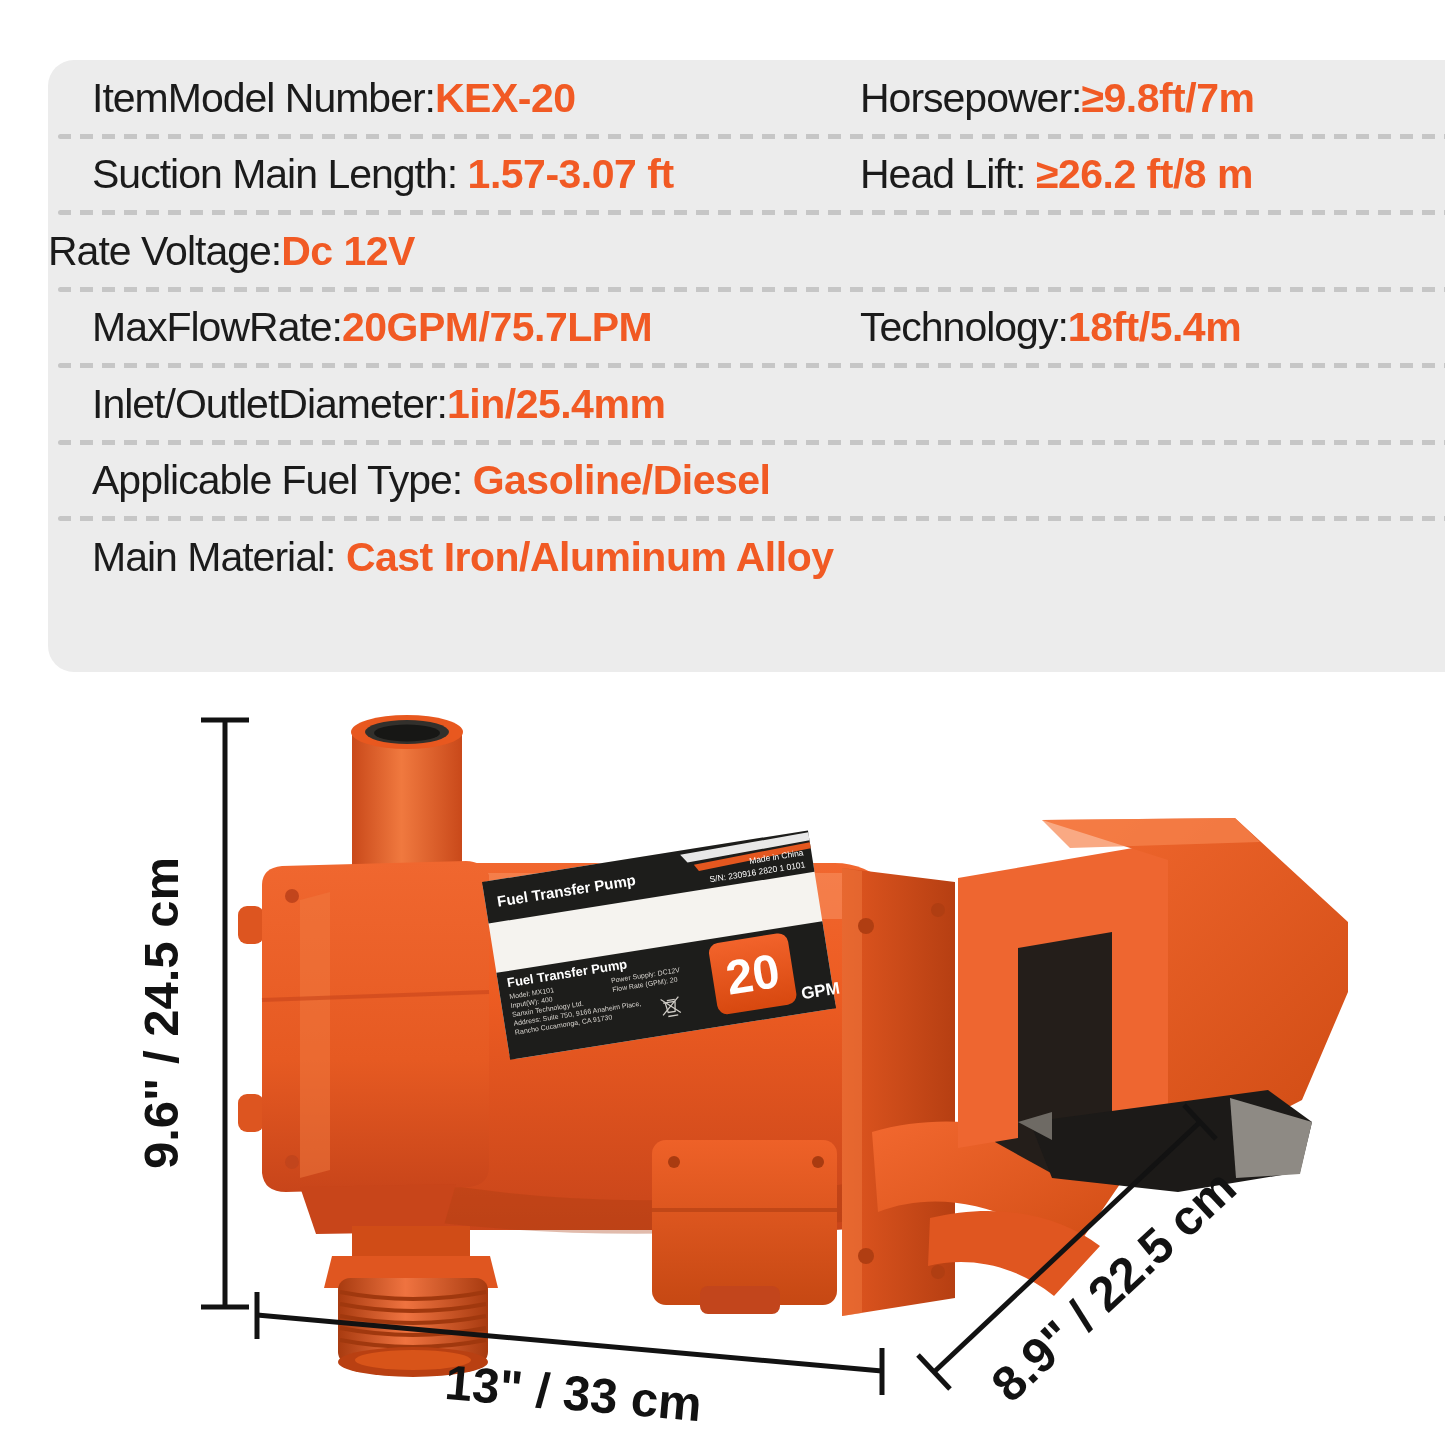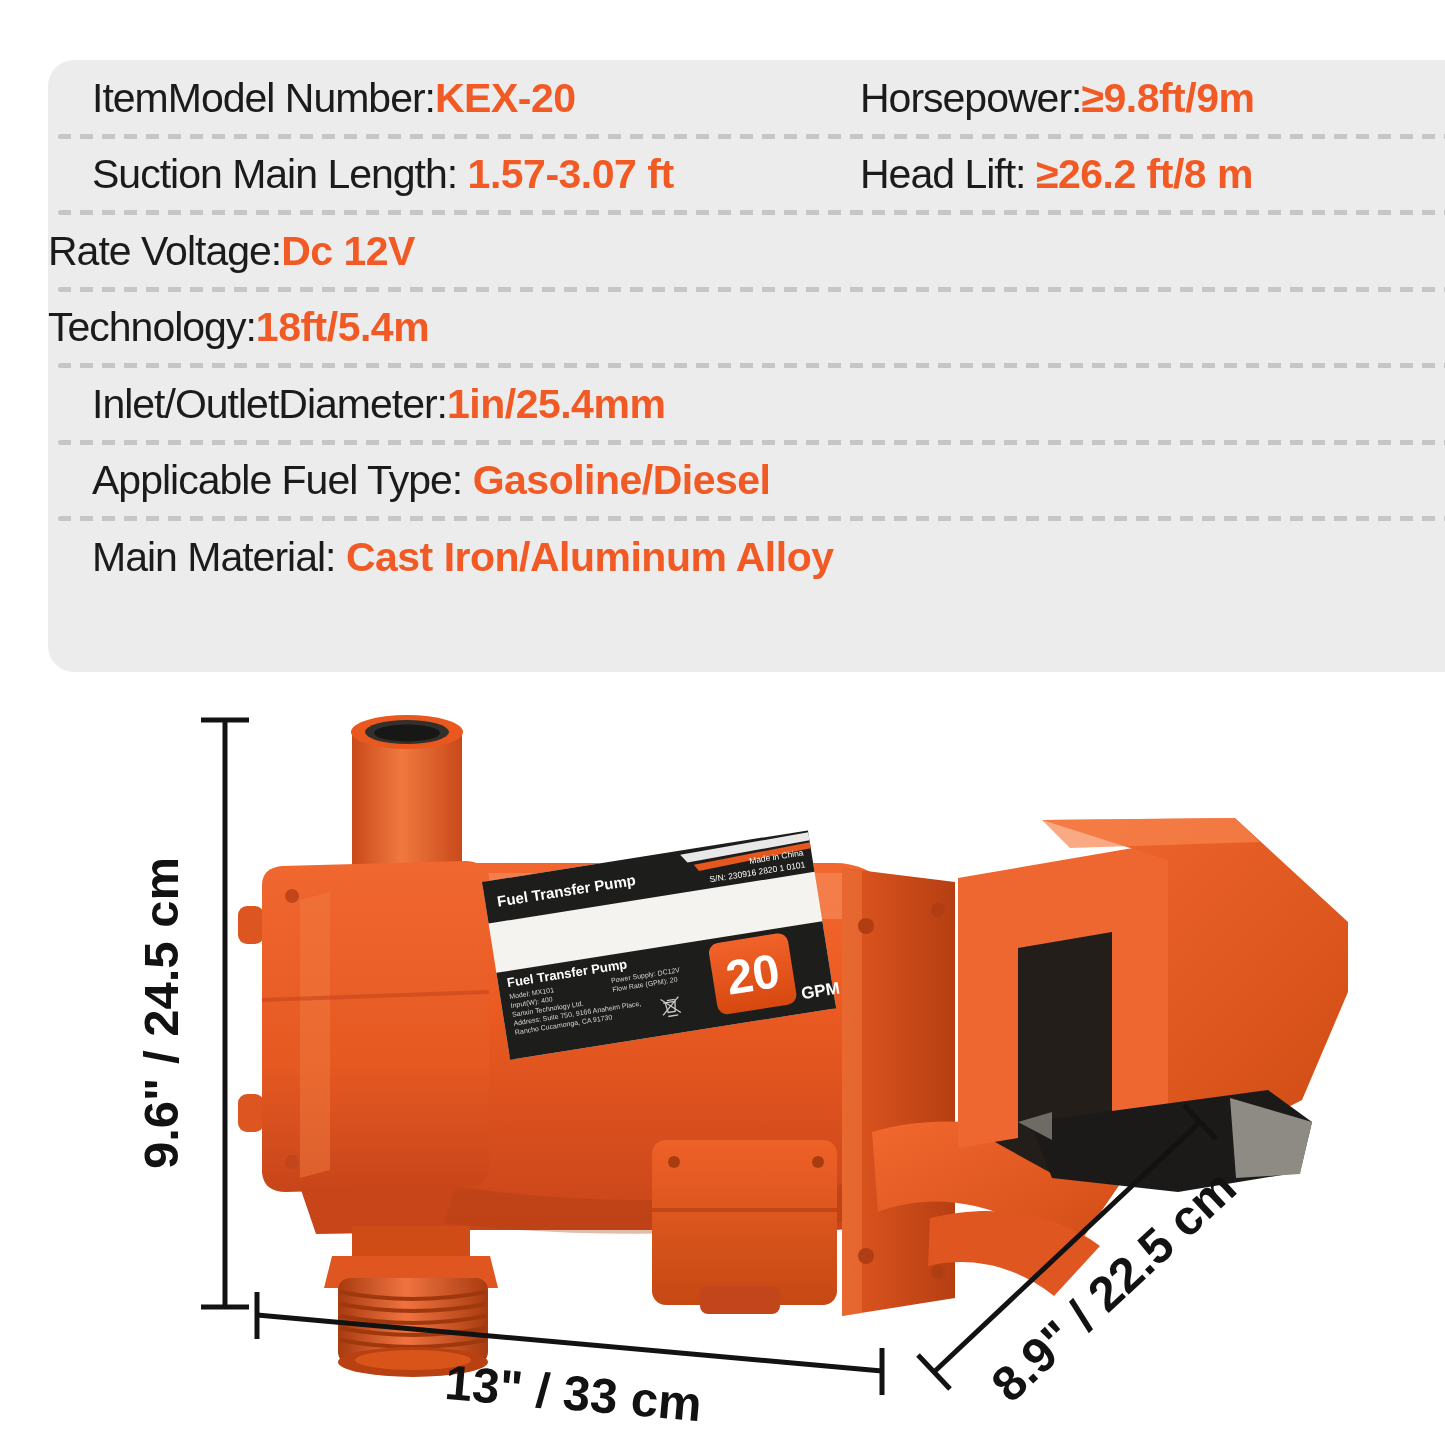--- a/index.html
+++ b/index.html
@@ -26,30 +26,31 @@
   
   .figure-wrap{position:absolute;left:0;top:670px;width:1445px;height:775px;}
   svg text{font-family:"Liberation Sans", sans-serif;}
 </style>
 </head>
 <body>
 
 <div class="spec-panel">
   <div class="spec-row">
     <div class="cell-left"><span class="spec-label">ItemModel Number:</span><span class="spec-value">KEX-20</span></div>
-    <div class="cell-right"><span class="spec-label">Horsepower:</span><span class="spec-value">≥9.8ft/9m</span></div>
+    <div class="cell-right"><span class="spec-label">Horsepower:</span><span class="spec-value">≥9.8ft/7m</span></div>
   </div>
   <div class="spec-row">
     <div class="cell-left"><span class="spec-label">Suction Main Length: </span><span class="spec-value">1.57-3.07 ft</span></div>
     <div class="cell-right"><span class="spec-label">Head Lift: </span><span class="spec-value">≥26.2 ft/8 m</span></div>
   </div>
   <div class="spec-row">
     <div class="cell-right"><span class="spec-label">Rate Voltage:</span><span class="spec-value">Dc 12V</span></div>
   </div>
   <div class="spec-row">
+    <div class="cell-left"><span class="spec-label">MaxFlowRate:</span><span class="spec-value">20GPM/75.7LPM</span></div>
     <div class="cell-right"><span class="spec-label">Technology:</span><span class="spec-value">18ft/5.4m</span></div>
   </div>
   <div class="spec-row">
     <div class="cell-left"><span class="spec-label">Inlet/OutletDiameter:</span><span class="spec-value">1in/25.4mm</span></div>
     <div class="cell-right"></div>
   </div>
   <div class="spec-row">
     <div class="cell-left"><span class="spec-label">Applicable Fuel Type: </span><span class="spec-value">Gasoline/Diesel</span></div>
     <div class="cell-right"></div>
   </div>

